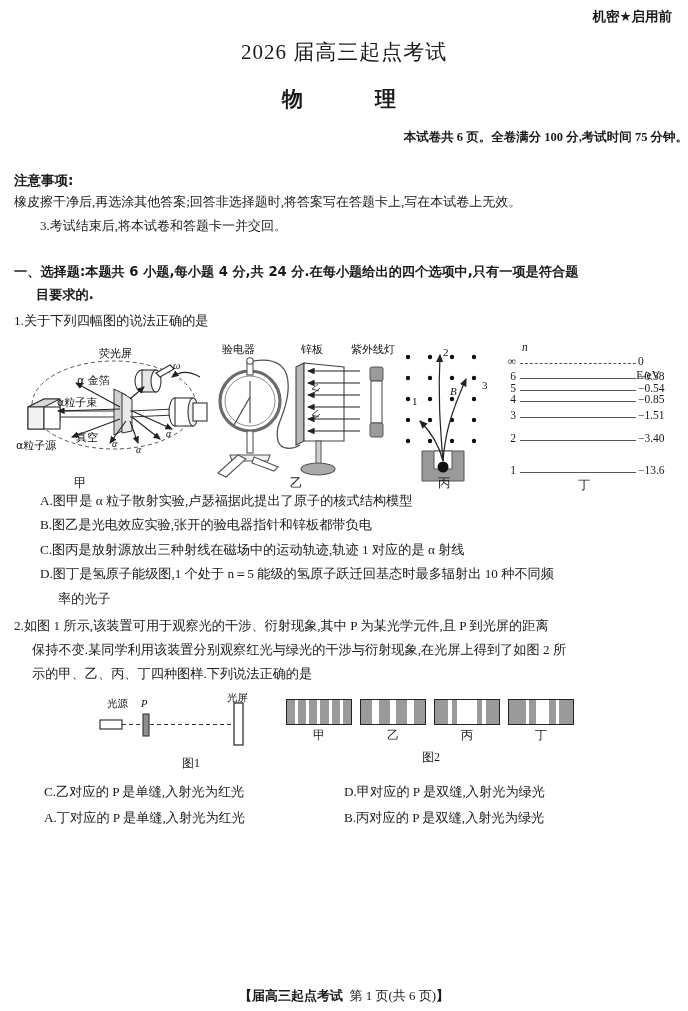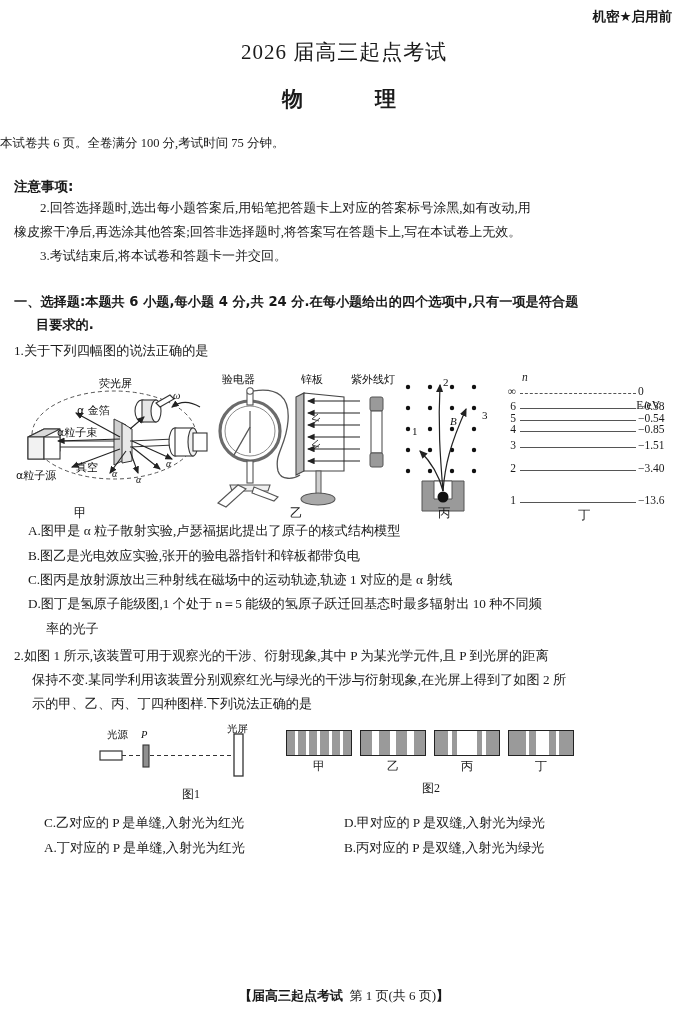--- a/index.html
+++ b/index.html
@@ -43,23 +43,24 @@
   }
   .subject-title {
     text-align: center;
     font-size: 21px;
     font-weight: bold;
     font-family: "DejaVu Sans", "Liberation Sans", sans-serif;
     letter-spacing: 10px;
     margin-top: 19px;
   }
   .exam-meta {
-    text-align: left;
+    text-align: right;
     font-size: 12.5px;
-    margin-top: 22px;
+    margin-top: 16px;
+    font-weight: bold;
   }
 
   
   .notice-wrap {
     margin-top: 26px;
     padding: 0 14px 0 14px;
   }
   .notice-heading {
     font-family: "DejaVu Sans", "Liberation Sans", sans-serif;
     font-weight: bold;
@@ -86,21 +87,21 @@
   .section-head .indent2 { display:block; padding-left: 22px; }
 
   .q-stem {
     padding: 0 14px;
     font-size: 13.2px;
     line-height: 1.8;
     margin-top: 3px;
   }
   .q-stem .hang { display:block; padding-left: 18px; }
   .opt-line {
-    padding: 0 14px 0 28px;
+    padding: 0 14px 0 40px;
     font-size: 13.2px;
     line-height: 1.85;
   }
   .opt-line .sub { display:block; padding-left: 18px; }
   .opt-2col {
     padding: 0 14px 0 44px;
     font-size: 13.2px;
     line-height: 1.9;
     display: flex;
   }
@@ -220,21 +221,20 @@
 <div class="page">
 
   <div class="confidential">机密★启用前</div>
 
   <div class="exam-title">2026 届高三起点考试</div>
   <div class="subject-title">物　　理</div>
   <div class="exam-meta">本试卷共 6 页。全卷满分 100 分,考试时间 75 分钟。</div>
 
   <div class="notice-wrap">
     <div class="notice-heading">注意事项:</div>
-    <div class="notice-item">2.回答选择题时,选出每小题答案后,用铅笔把答题卡上对应的答案标号涂黑,如有改动,用</div>
     <div class="notice-item cont">橡皮擦干净后,再选涂其他答案;回答非选择题时,将答案写在答题卡上,写在本试卷上无效。</div>
     <div class="notice-item">3.考试结束后,将本试卷和答题卡一并交回。</div>
   </div>
 
   <div class="section-head">
     <span>一、选择题:本题共 6 小题,每小题 4 分,共 24 分.在每小题给出的四个选项中,只有一项是符合题</span>
     <span class="indent2">目要求的.</span>
   </div>
 
   <div class="q-stem">1.关于下列四幅图的说法正确的是</div>

